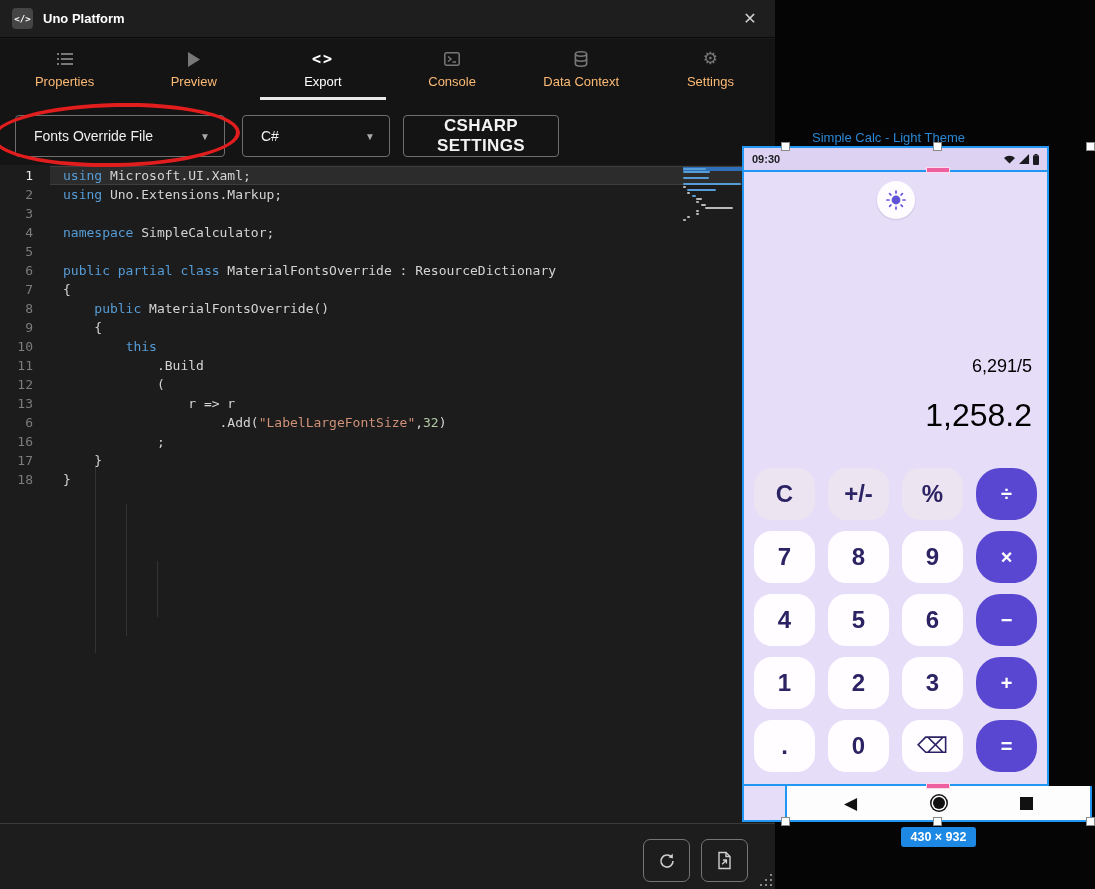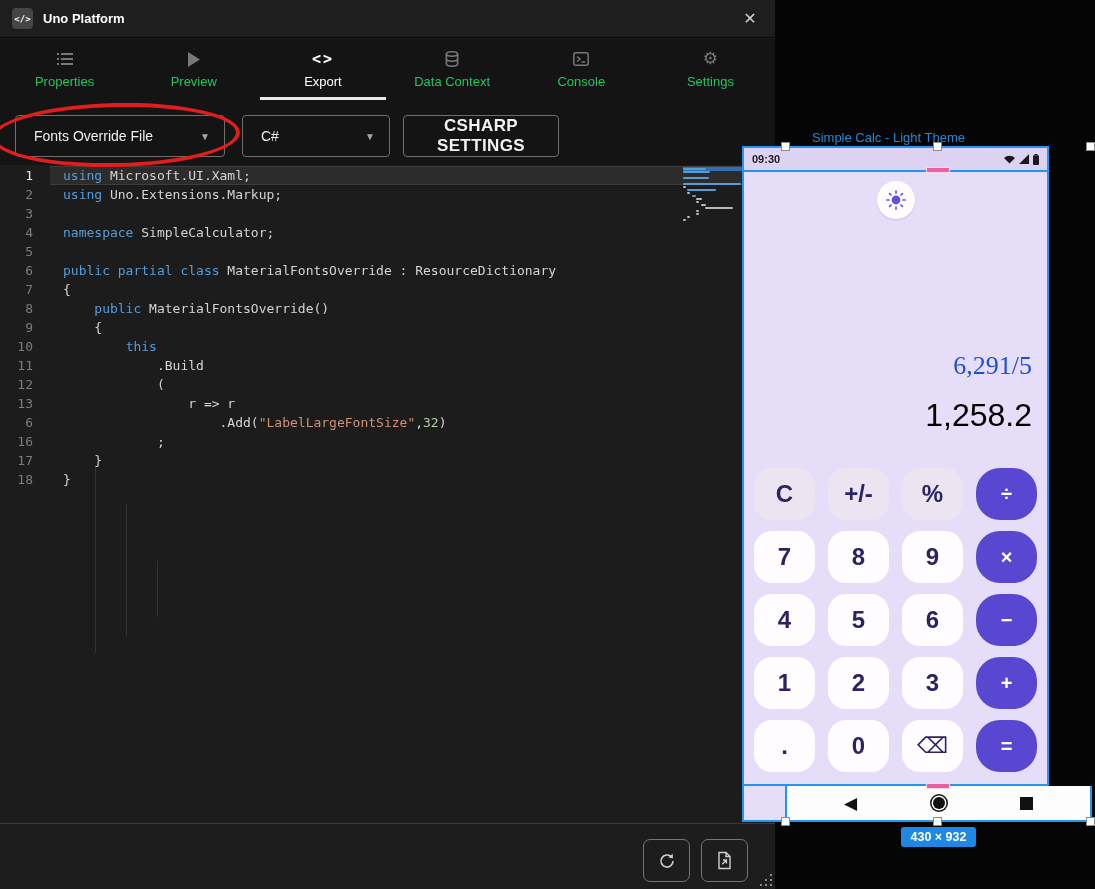--- a/index.html
+++ b/index.html
@@ -18,21 +18,21 @@
     width:21px; height:21px; background:#454545; border-radius:4px; color:#fff;
     font-size:9px; font-weight:bold; display:flex; align-items:center; justify-content:center;
     font-family:"DejaVu Sans Mono", monospace; margin-right:10px;
   }
   .app-title { color:#ffffff; font-size:13px; font-weight:bold; }
   .close-btn { position:absolute; right:14px; top:8px; color:#cfcfcf; font-size:16px; cursor:pointer; width:22px; height:22px; text-align:center; line-height:22px; }
   
   #tabs { position:absolute; left:0; top:39px; width:775px; height:61px; background:#141414; display:flex; }
   .tab { position:relative; flex:1; display:flex; flex-direction:column; align-items:center; justify-content:center; gap:6px; cursor:pointer; }
   .tab .t-icon { height:18px; color:#787878; font-size:15px; line-height:18px; display:flex; align-items:center; justify-content:center; }
-  .tab .t-label { color:#22c55e; font-size:13px; }
+  .tab .t-label { color:#fdba74; font-size:13px; }
   .tab.active .t-icon, .tab.active .t-label { color:#ffffff; }
   .tab.active::after { content:""; position:absolute; left:2px; right:2px; bottom:0; height:3px; background:#e8e8e8; }
   .t-icon svg { display:block; }
   
   #toolbar { position:absolute; left:0; top:100px; width:775px; height:65px; background:#141414; }
   .dropdown {
     position:absolute; top:15px; height:42px; border:1px solid #6e6e6e; border-radius:4px;
     display:flex; align-items:center; color:#f0f0f0; font-size:14px; padding:0 14px 0 18px; cursor:pointer; background:#141414;
   }
   .dropdown .caret { margin-left:auto; color:#a8a8a8; font-size:10px; padding-left:12px; }
@@ -69,21 +69,21 @@
     box-shadow:0 0 #8a8a8a, -5px 0 #8a8a8a, -10px 0 #8a8a8a, 0 -5px #8a8a8a, -5px -5px #8a8a8a, 0 -10px #8a8a8a; }
   
   #preview-label { position:absolute; left:786px; top:130px; font-size:13px; color:#2b87d3; white-space:nowrap;margin-left:26px; }
   #phone { position:absolute; left:742px; top:146px; width:307px; height:676px; border:2px solid #2196f3; background:#e6ddf9; }
   #statusbar { position:absolute; left:0; top:0; width:303px; height:22px; background:#ddd2f1; display:flex; align-items:center; padding:0 8px; }
   #status-time { font-size:11px; font-weight:bold; color:#1b1b1f; }
   #status-icons { margin-left:auto; display:flex; align-items:center; gap:3px; }
   #phone-content { position:absolute; left:0; top:22px; width:303px; height:616px; border-top:2px solid #2196f3; border-bottom:2px solid #2196f3; }
   #theme-toggle { position:absolute; left:50%; top:9px; transform:translateX(-50%); width:38px; height:38px; border-radius:50%; background:#fffdff; box-shadow:0 1px 2px rgba(0,0,0,.12); display:flex; align-items:center; justify-content:center; cursor:pointer; }
   #calc-display { position:absolute; right:15px; top:178px; text-align:right; }
-  #calc-expression { font-size:26px; color:#1d4ed8; line-height:32px;font-family:Liberation Serif, serif; }
+  #calc-expression { font-size:18px; color:#000000; line-height:32px; }
   #calc-result { font-size:32px; color:#000000; line-height:54px; margin-top:6px; }
   #keypad { position:absolute; left:10px; top:296px; width:283px; display:grid; grid-template-columns:repeat(4,1fr); column-gap:13px; row-gap:11px; }
   .key {
     height:52px; border:none; border-radius:18px; font-size:24px; font-weight:bold;
     color:#2b2363; background:#fffdff; cursor:pointer; font-family:"Liberation Sans", sans-serif;
     display:flex; align-items:center; justify-content:center;
   }
   .key.function { background:#ece4f1; }
   .key.operator { background:#5947d1; color:#ffffff; border-radius:24px; font-size:20px; }
   .key.backspace { font-size:22px; font-weight:normal; }
@@ -136,39 +136,39 @@
           <span class="t-label">Preview</span>
         </div>
         <div class="tab active">
           <span class="t-icon">
             <span style="font-family:'DejaVu Sans Mono',monospace;font-weight:bold;letter-spacing:2px;">&lt;&gt;</span>
           </span>
           <span class="t-label">Export</span>
         </div>
         <div class="tab">
           <span class="t-icon">
+            <svg width="16" height="14" viewBox="0 0 16 14">
+              <rect x="0.8" y="0.8" width="14.4" height="12.4" rx="2" fill="none" stroke="currentColor" stroke-width="1.5"></rect>
+              <path d="M4 4.5 l3 2.5 -3 2.5" fill="none" stroke="currentColor" stroke-width="1.5"></path>
+              <line x1="8.5" y1="10" x2="12" y2="10" stroke="currentColor" stroke-width="1.5"></line>
+            </svg>
+          </span>
+          <span class="t-label">Console</span>
+        </div>
+        <div class="tab">
+          <span class="t-icon">
             <svg width="14" height="16" viewBox="0 0 14 16">
               <g fill="none" stroke="currentColor" stroke-width="1.6">
                 <ellipse cx="7" cy="3" rx="5.6" ry="2.2"></ellipse>
                 <path d="M1.4 3 v5 c0 1.2 2.5 2.2 5.6 2.2 s5.6-1 5.6-2.2 v-5"></path>
                 <path d="M1.4 8 v5 c0 1.2 2.5 2.2 5.6 2.2 s5.6-1 5.6-2.2 v-5"></path>
               </g>
             </svg>
           </span>
           <span class="t-label">Data Context</span>
-        </div>
-        <div class="tab">
-          <span class="t-icon">
-            <svg width="16" height="14" viewBox="0 0 16 14">
-              <rect x="0.8" y="0.8" width="14.4" height="12.4" rx="2" fill="none" stroke="currentColor" stroke-width="1.5"></rect>
-              <path d="M4 4.5 l3 2.5 -3 2.5" fill="none" stroke="currentColor" stroke-width="1.5"></path>
-              <line x1="8.5" y1="10" x2="12" y2="10" stroke="currentColor" stroke-width="1.5"></line>
-            </svg>
-          </span>
-          <span class="t-label">Console</span>
         </div>
         <div class="tab">
           <span class="t-icon">
             <span style="font-size:17px;">⚙</span>
           </span>
           <span class="t-label">Settings</span>
         </div>
       </div>
 
     <div id="toolbar">

